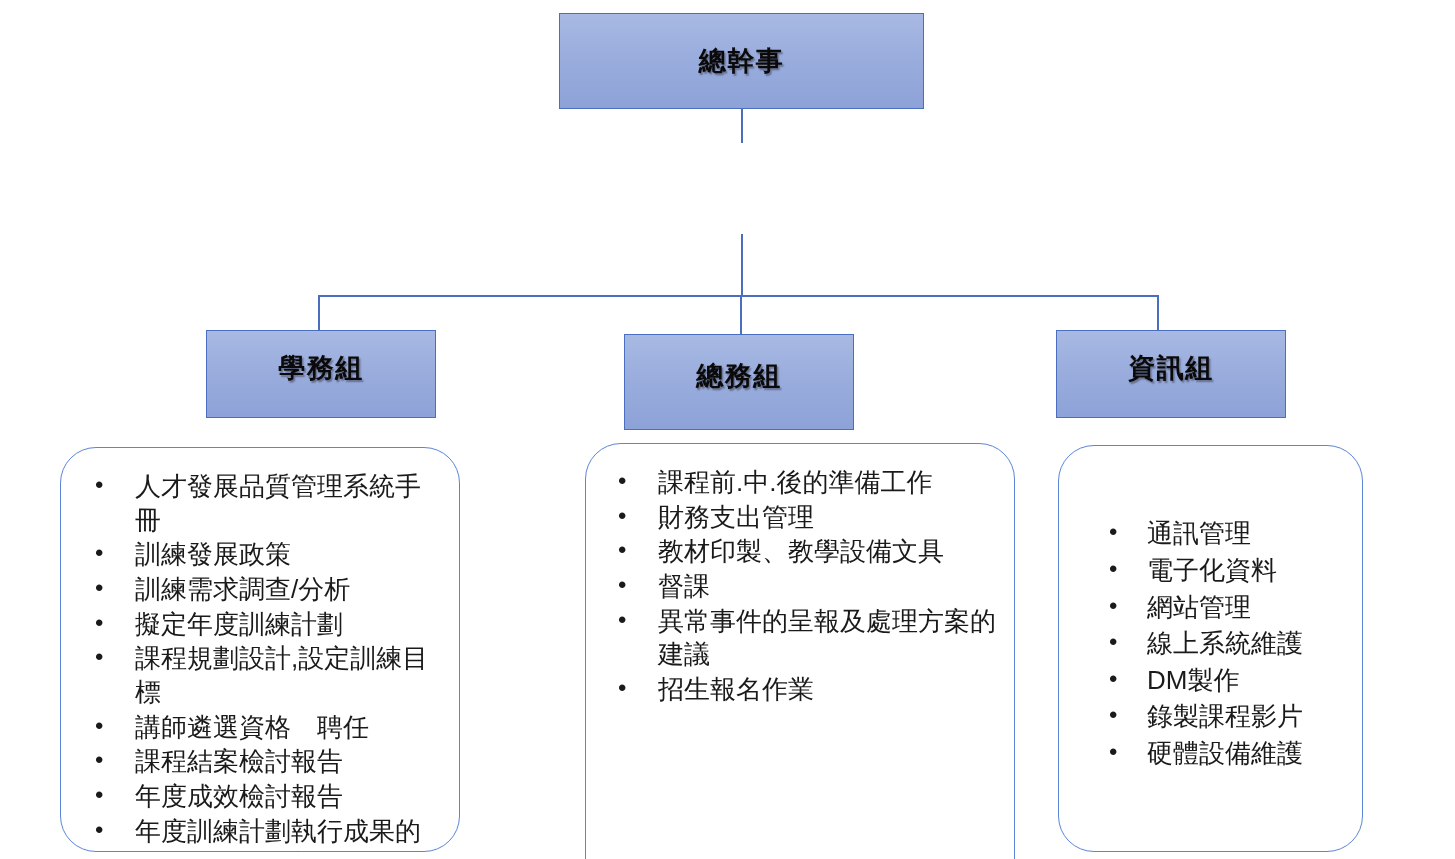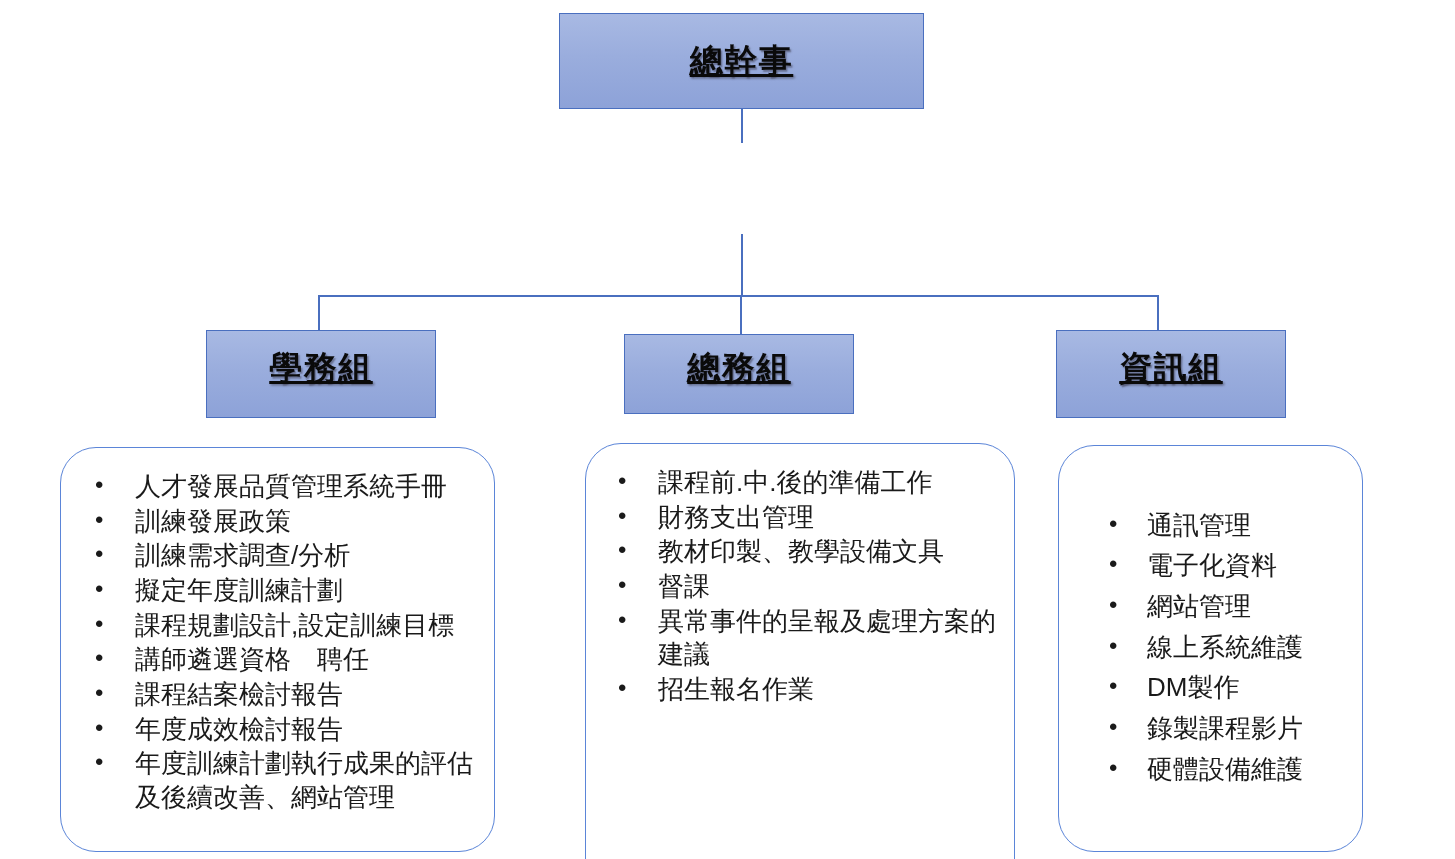--- a/index.html
+++ b/index.html
@@ -26,36 +26,35 @@
     position: absolute;
     box-sizing: border-box;
     background: linear-gradient(180deg, #a8b9e3 0%, #9aaddd 45%, #8da2d8 100%);
     border: 1.6px solid #4a6fbf;
     display: flex;
     align-items: center;
     justify-content: center;
     z-index: 3;
   }
   .org-box .box-label {
-    font-size: 33px;
+    font-size: 27px;
     font-weight: bold;
     color: #0a0a0a;
     letter-spacing: 1.5px;
     text-shadow: 1.5px 1.5px 1.6px rgba(60, 60, 80, 0.55);
     white-space: nowrap;
-    text-decoration: underline;
   }
 
   #box-chief        { left: 559px;  top: 13px;  width: 365px; height: 96px; }
   #box-center       { left: 559px;  top: 142px; width: 365px; height: 93px; }
 
   #box-academic     { left: 206px;  top: 330px; width: 230px; height: 88px; }
   #box-academic .box-label { transform: translateY(-6px); }
 
-  #box-general      { left: 624px;  top: 334px; width: 230px; height: 80px; }
+  #box-general      { left: 624px;  top: 334px; width: 230px; height: 96px; }
   #box-general .box-label  { transform: translateY(-6px); }
 
   #box-info         { left: 1040px; top: 330px; width: 230px; height: 88px; margin-left: 16px; }
   #box-info .box-label     { transform: translateY(-6px); }
 
   
   .conn {
     position: absolute;
     background: #4a6fbf;
     z-index: 1;
@@ -80,21 +79,21 @@
     box-sizing: border-box;
     background: #ffffff;
     border: 1.7px solid #5b85d8;
     border-radius: 36px;
     z-index: 2;
     display: flex;
     flex-direction: column;
     overflow: hidden;
   }
 
-  #card-academic { left: 60px;   top: 447px; width: 435px; height: 405px; justify-content: flex-start; }
+  #card-academic { left: 60px;   top: 447px; width: 400px; height: 405px; justify-content: flex-start; }
   #card-general  { left: 585px;  top: 443px; width: 430px; height: 529px; justify-content: flex-start; }
   #card-info     { left: 1058px; top: 445px; width: 305px; height: 407px; justify-content: center; }
 
   .duty-list {
     list-style: none;
     margin: 0;
     padding: 0;
   }
   #card-academic .duty-list { padding: 22px 16px 0 22px; }
   #card-general  .duty-list { padding: 22px 14px 0 20px; }
@@ -112,21 +111,21 @@
   }
   .duty-item::before {
     content: "\2022";
     position: absolute;
     left: 12px;
     top: -1px;
     font-size: 24px;
     line-height: 1.33;
     color: #1a1a1a;
   }
-  #card-info .duty-item { padding-left: 44px; margin-bottom: 3px; margin-top: 7px; }
+  #card-info .duty-item { padding-left: 44px; margin-bottom: 3px; }
   #card-info .duty-item::before { left: 6px; }
 </style>
 </head>
 <body>
 
 <div id="chart-canvas">
 
   <div class="conn conn-v" id="conn-chief-center"></div>
   <div class="conn conn-v" id="conn-center-trunk"></div>
   <div class="conn conn-h" id="conn-bus"></div>

